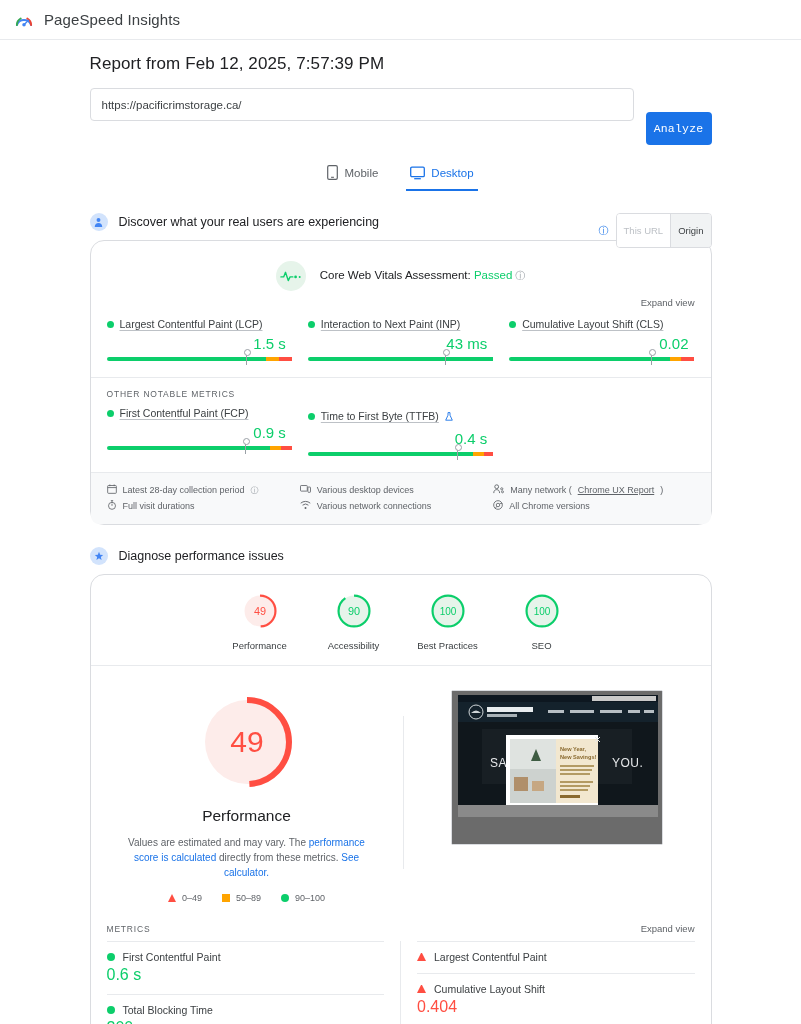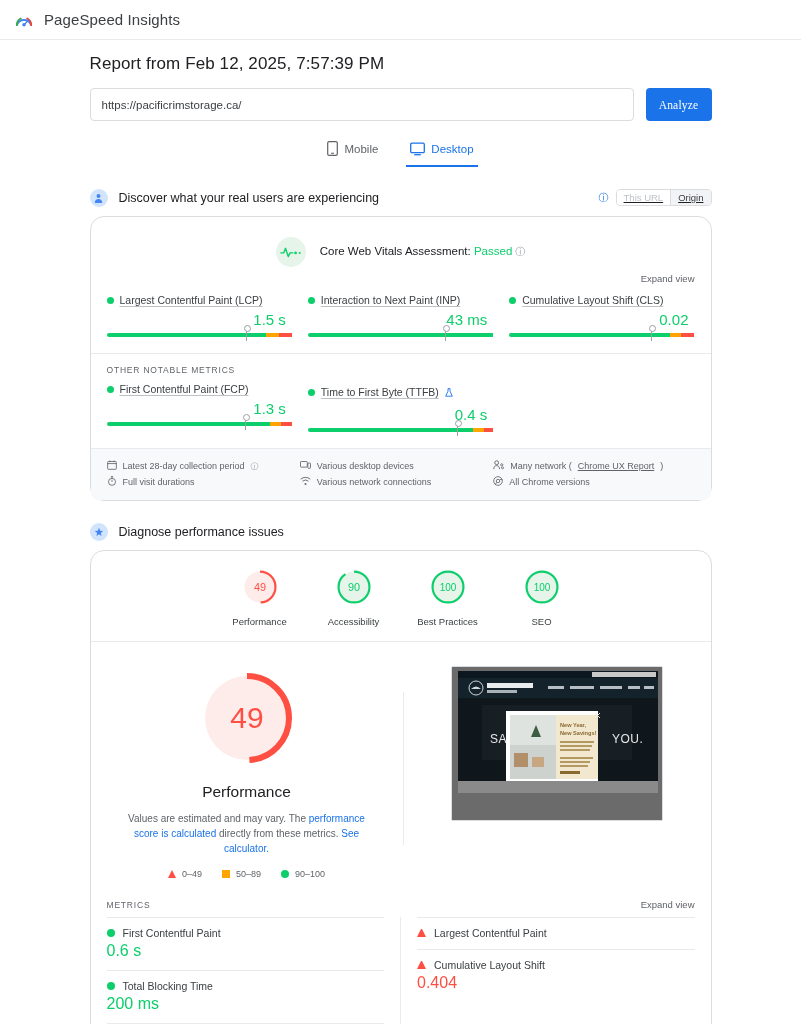--- a/index.html
+++ b/index.html
@@ -52,23 +52,24 @@
     outline: none;
   }
   .analyze-btn {
     flex: 0 0 66px;
     height: 33px;
     background: #1a73e8;
     color: #fff;
     border: none;
     border-radius: 4px;
     font-size: 11.5px;
-    font-family: Liberation Serif, serif;
+    font-family: Liberation Mono, monospace;
     cursor: pointer;
     letter-spacing: .2px;
+    margin-top: 24px;
   }
 
   
   .devtabs {
     display: flex;
     justify-content: center;
     gap: 24px;
     margin-top: 16px;
   }
   .devtab {
@@ -101,22 +102,21 @@
   .sec-title { font-size: 12.5px; color: #202124; }
   .seg-toggle {
     position: absolute; right: 0; top: 0;
     display: flex; align-items: center; gap: 7px;
   }
   .seg {
     display: flex;
     border: 1px solid #dadce0;
     border-radius: 4px;
     overflow: hidden;
-    height: 17px;
-    text-decoration: underline;
+    height: 35px;
   }
   .seg > div {
     font-size: 9.5px; padding: 0 7px;
     display: flex; align-items: center;
     color: #5f6368; cursor: pointer; background: #fff;
   }
   .seg > div.disabled { color: #bdc1c6; }
   .seg > div.sel { background: #f1f3f4; color: #3c4043; border-left: 1px solid #dadce0; }
   .info-ico { color: #1a73e8; font-size: 10px; }
 
@@ -384,21 +384,21 @@
       <div class="divider"></div>
 
       <div class="other-head">OTHER NOTABLE METRICS</div>
 
       <div class="metric-grid" style="padding-top:8px">
         <div class="metric-col">
           <div class="metric-label-row">
             <span class="dot green"></span>
             <span class="m-name">First Contentful Paint (FCP)</span>
           </div>
-          <div class="m-value">1.3 s</div>
+          <div class="m-value">0.9 s</div>
           <div class="bar">
             <span class="g" style="width:74%"></span>
               <span class="g" style="width:14%"></span>
               <span class="y" style="width:6%"></span>
               <span class="r" style="width:6%"></span>
             <i class="bar-marker" style="left:74.5%"></i>
           </div>
         </div>
         <div class="metric-col">
           <div class="metric-label-row">

